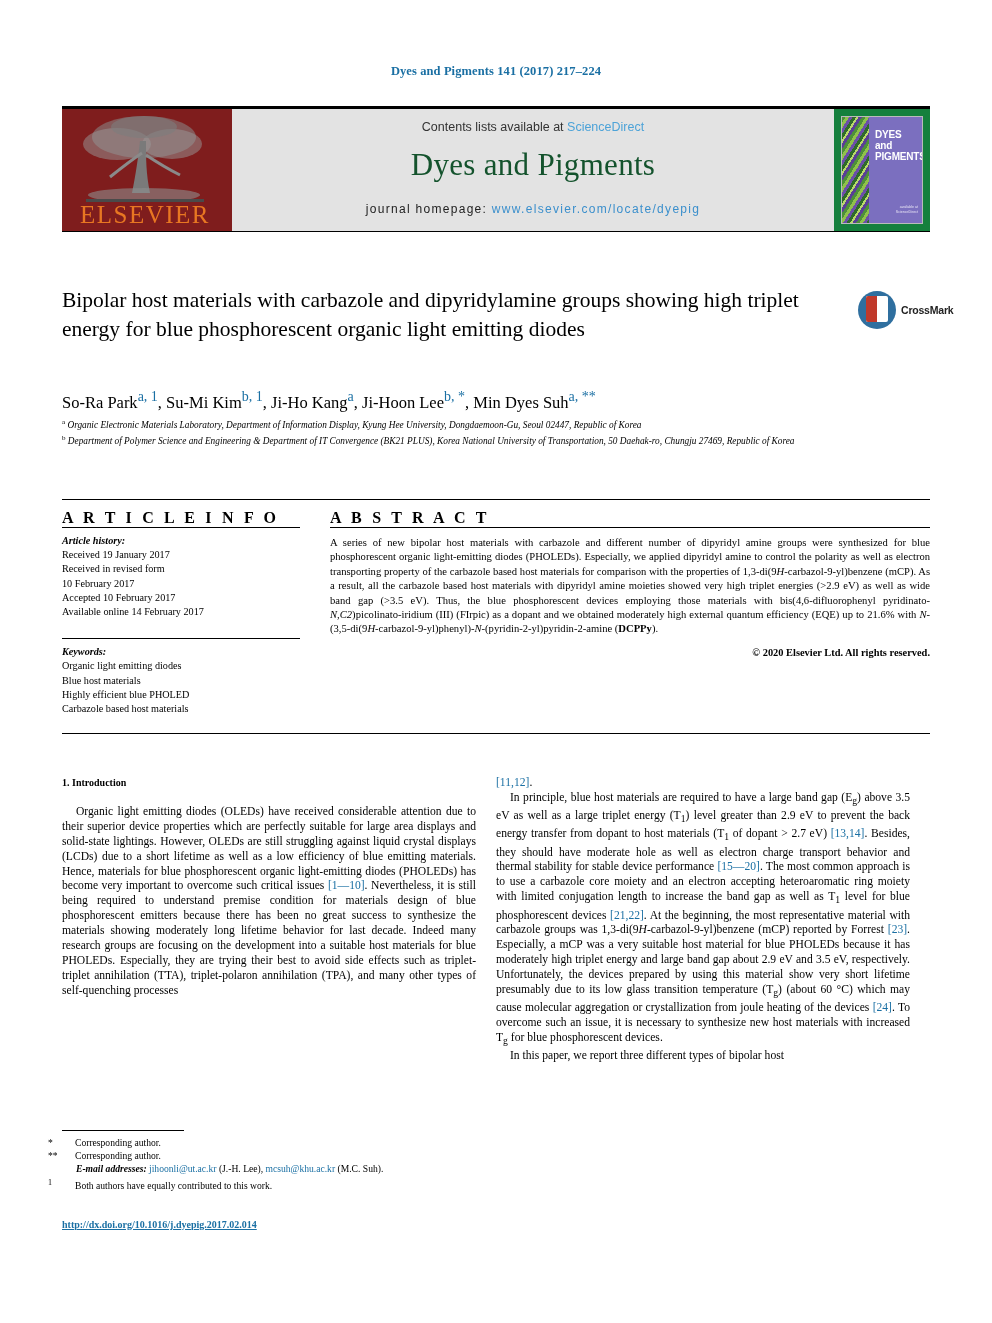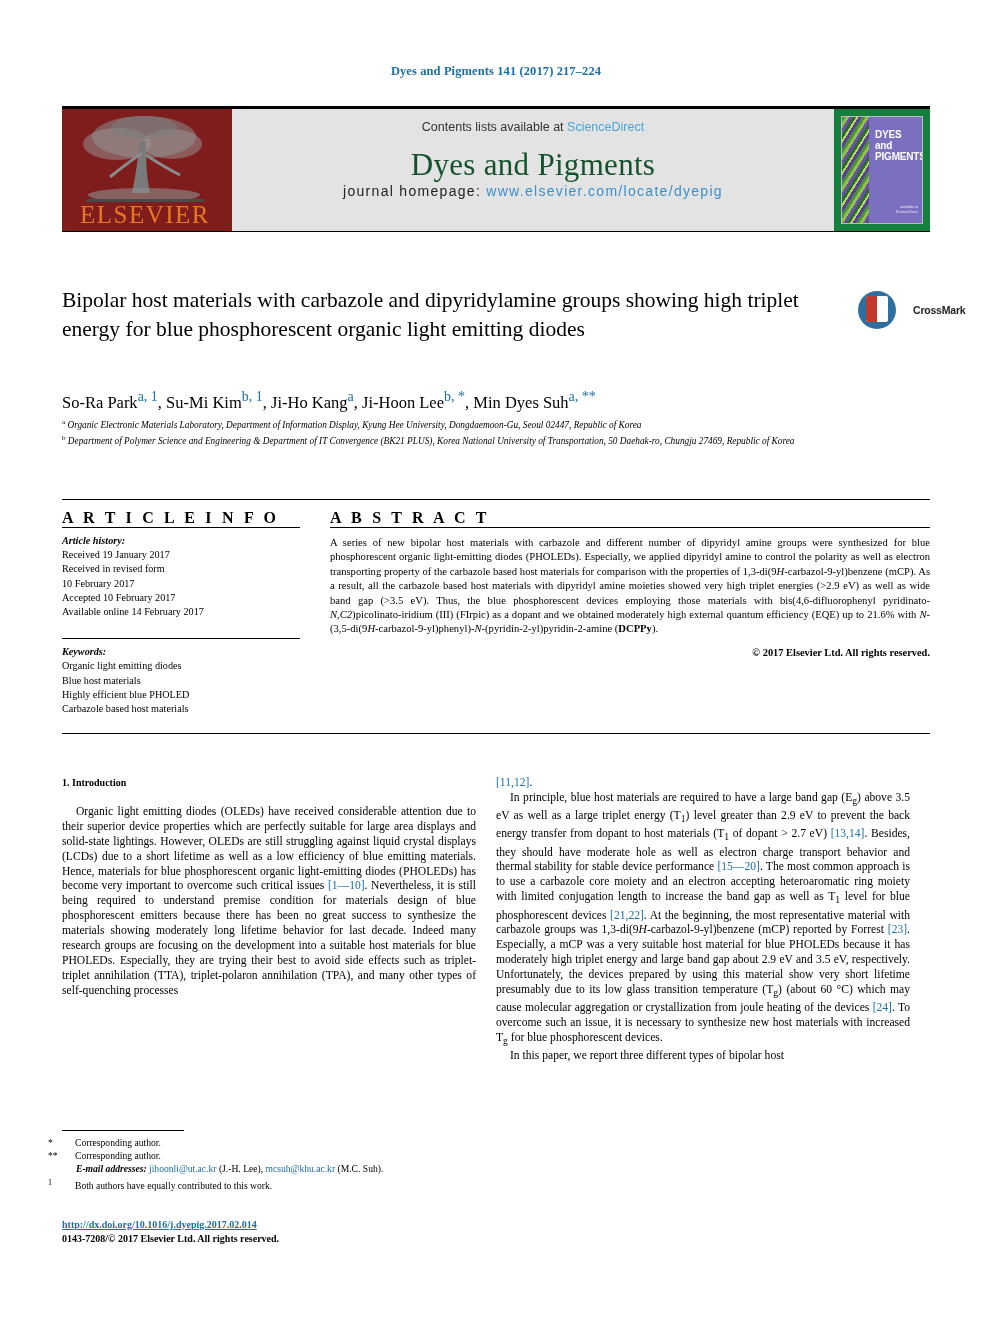--- a/index.html
+++ b/index.html
@@ -90,22 +90,23 @@
     color: #4da3d8;
   }
   .journal-title {
     margin-top: 13px;
     font-family: "Liberation Serif", serif;
     font-size: 31px;
     color: #14532d;
     letter-spacing: 0.3px;
   }
   .homepage-line {
+    margin-top: 19px;
     font-family: "Liberation Sans", sans-serif;
-    font-size: 14px;
+    font-size: 12px;
     letter-spacing: 1.3px;
     color: #222;
   }
   .homepage-line .url {
     color: #3b8fcc;
   }
   .mh-right {
     width: 96px;
     flex: 0 0 96px;
     background: #15803d;
@@ -199,21 +200,21 @@
   }
   .cm-badge::after {
     content: "";
     position: absolute;
     left: 8px; top: 5px;
     width: 11px; height: 26px;
     background: #c0392b;
     border-radius: 2px 0 0 2px;
   }
   .cm-text {
-    margin-left: 17px;
+    margin-left: 5px;
     font-family: "Liberation Sans", sans-serif;
     font-weight: bold;
     font-size: 10.5px;
     color: #222;
     letter-spacing: -0.2px;
   }
 
   
   .authors {
     position: absolute;
@@ -470,21 +471,21 @@
       <div>Organic light emitting diodes</div>
       <div>Blue host materials</div>
       <div>Highly efficient blue PHOLED</div>
       <div>Carbazole based host materials</div>
     </div>
   </div>
 
   <div class="abstract-col">
     <div class="abstract-rule"></div>
     <p><span>A series of new bipolar host materials with carbazole and different number of dipyridyl amine groups were synthesized for blue phosphorescent organic light-emitting diodes (PHOLEDs). Especially, we applied dipyridyl amine to control the polarity as well as electron transporting property of the carbazole based host materials for comparison with the properties of 1,3-di(9</span><span class="ital">H</span><span>-carbazol-9-yl)benzene (mCP). As a result, all the carbazole based host materials with dipyridyl amine moieties showed very high triplet energies (&gt;2.9 eV) as well as wide band gap (&gt;3.5 eV). Thus, the blue phosphorescent devices employing those materials with bis(4,6-difluorophenyl pyridinato-</span><span class="ital">N</span><span>,</span><span class="ital">C2</span><span>)picolinato-iridium (III) (FIrpic) as a dopant and we obtained moderately high external quantum efficiency (EQE) up to 21.6% with </span><span class="ital">N</span><span>-(3,5-di(9</span><span class="ital">H</span><span>-carbazol-9-yl)phenyl)-</span><span class="ital">N</span><span>-(pyridin-2-yl)pyridin-2-amine (</span><span class="bold">DCPPy</span><span>).</span></p>
-    <div class="copyright bold">© 2017 Elsevier Ltd. All rights reserved.</div>
+    <div class="copyright bold">© 2020 Elsevier Ltd. All rights reserved.</div>
   </div>
 
   <div class="body-rule"></div>
 
   <div class="col col-left">
     <div class="sec-heading">1. Introduction</div>
     <p>Organic light emitting diodes (OLEDs) have received considerable attention due to their superior device properties which are perfectly suitable for large area displays and solid-state lightings. However, OLEDs are still struggling against liquid crystal displays (LCDs) due to a short lifetime as well as a low efficiency of blue emitting materials. Hence, materials for blue phosphorescent organic light-emitting diodes (PHOLEDs) has become very important to overcome such critical issues <span class="ref">[1—10]</span>. Nevertheless, it is still being required to understand premise condition for materials design of blue phosphorescent emitters because there has been no great success to synthesize the materials showing moderately long lifetime behavior for last decade. Indeed many research groups are focusing on the development into a suitable host materials for blue PHOLEDs. Especially, they are trying their best to avoid side effects such as triplet-triplet annihilation (TTA), triplet-polaron annihilation (TPA), and many other types of self-quenching processes</p>
   </div>
 
   <div class="col col-right">
@@ -496,16 +497,15 @@
   <div class="footnotes">
     <div class="fn-rule"></div>
     <div class="fn-row"><span class="fn-star">*</span><span>Corresponding author.</span></div>
     <div class="fn-row"><span class="fn-star">**</span><span>Corresponding author.</span></div>
     <div class="fn-row" style="padding-left:14px;text-indent:0;"><span class="fn-email">E-mail addresses:</span> <span class="mailto">jihoonli@ut.ac.kr</span> <span>(J.-H. Lee),</span> <span class="mailto">mcsuh@khu.ac.kr</span> <span>(M.C. Suh).</span></div>
     <div class="fn-row"><span class="fn-star"><sup>1</sup></span><span>Both authors have equally contributed to this work.</span></div>
   </div>
 
   <div class="doi-block">
     <div class="doi-link">http://dx.doi.org/10.1016/j.dyepig.2017.02.014</div>
-    <div class="issn-line">0143-7208/© 2017 Elsevier Ltd. All rights reserved.</div>
   </div>
 
 </div>
 
 </body></html>

